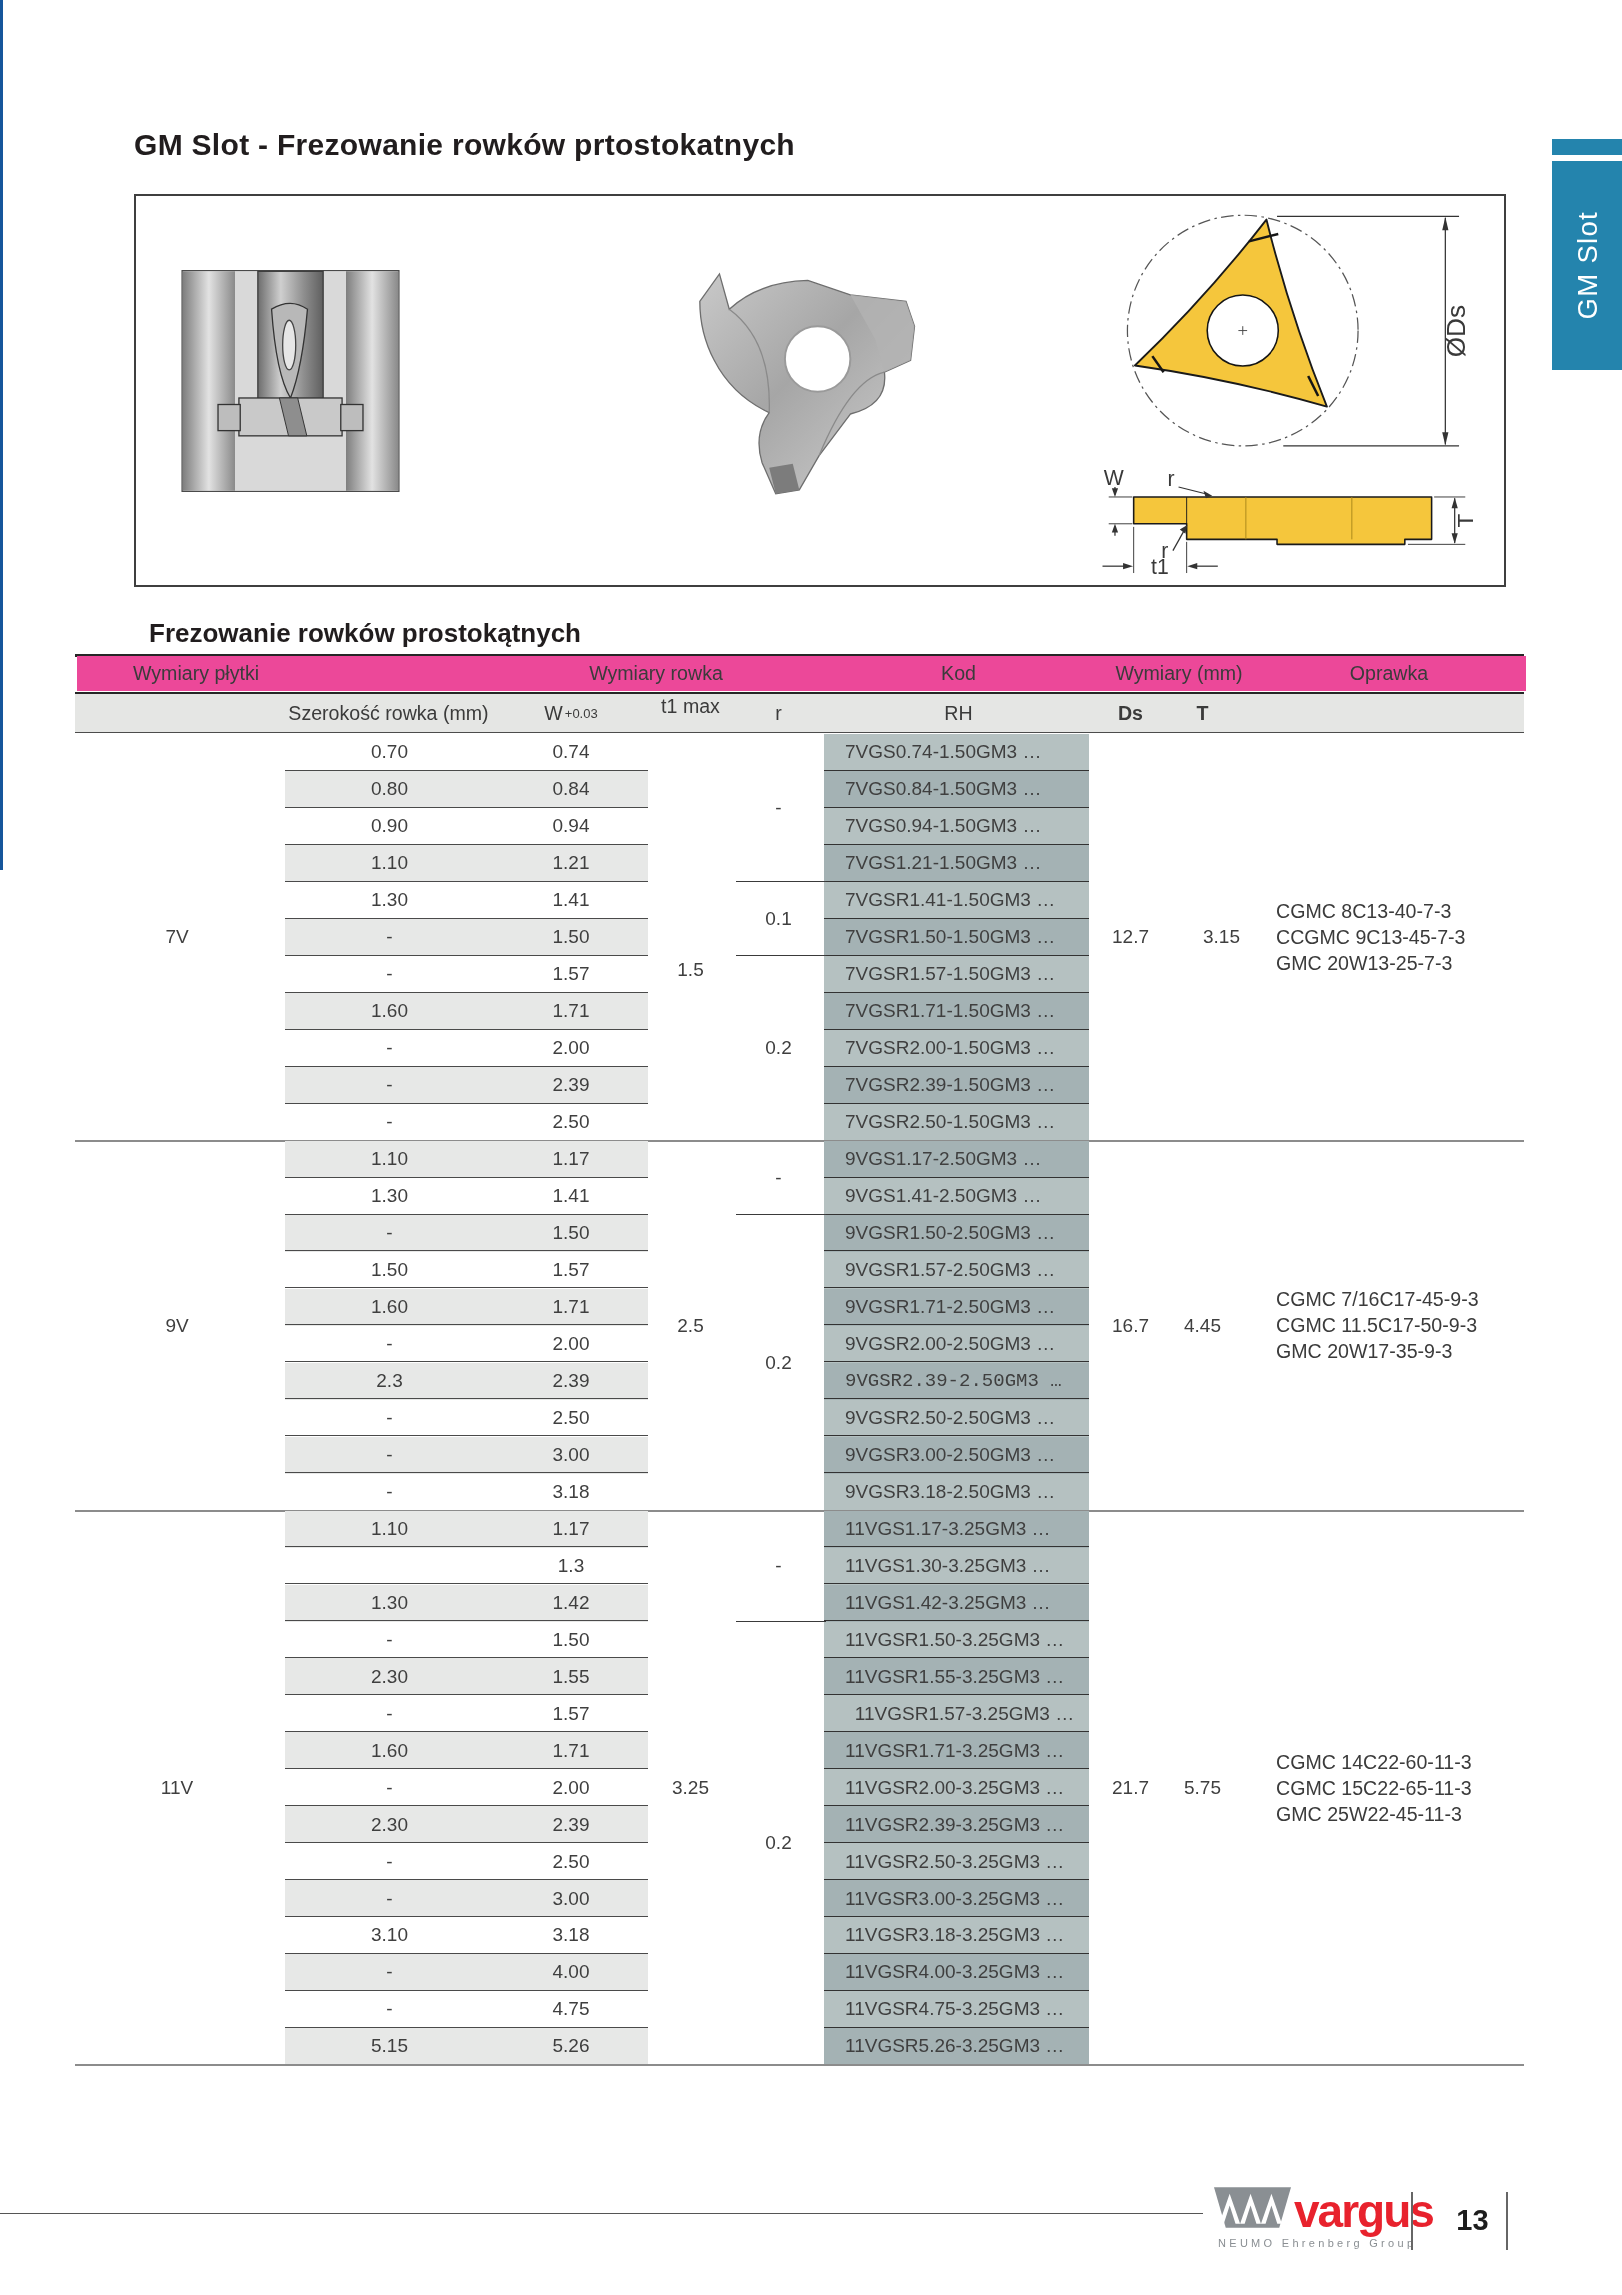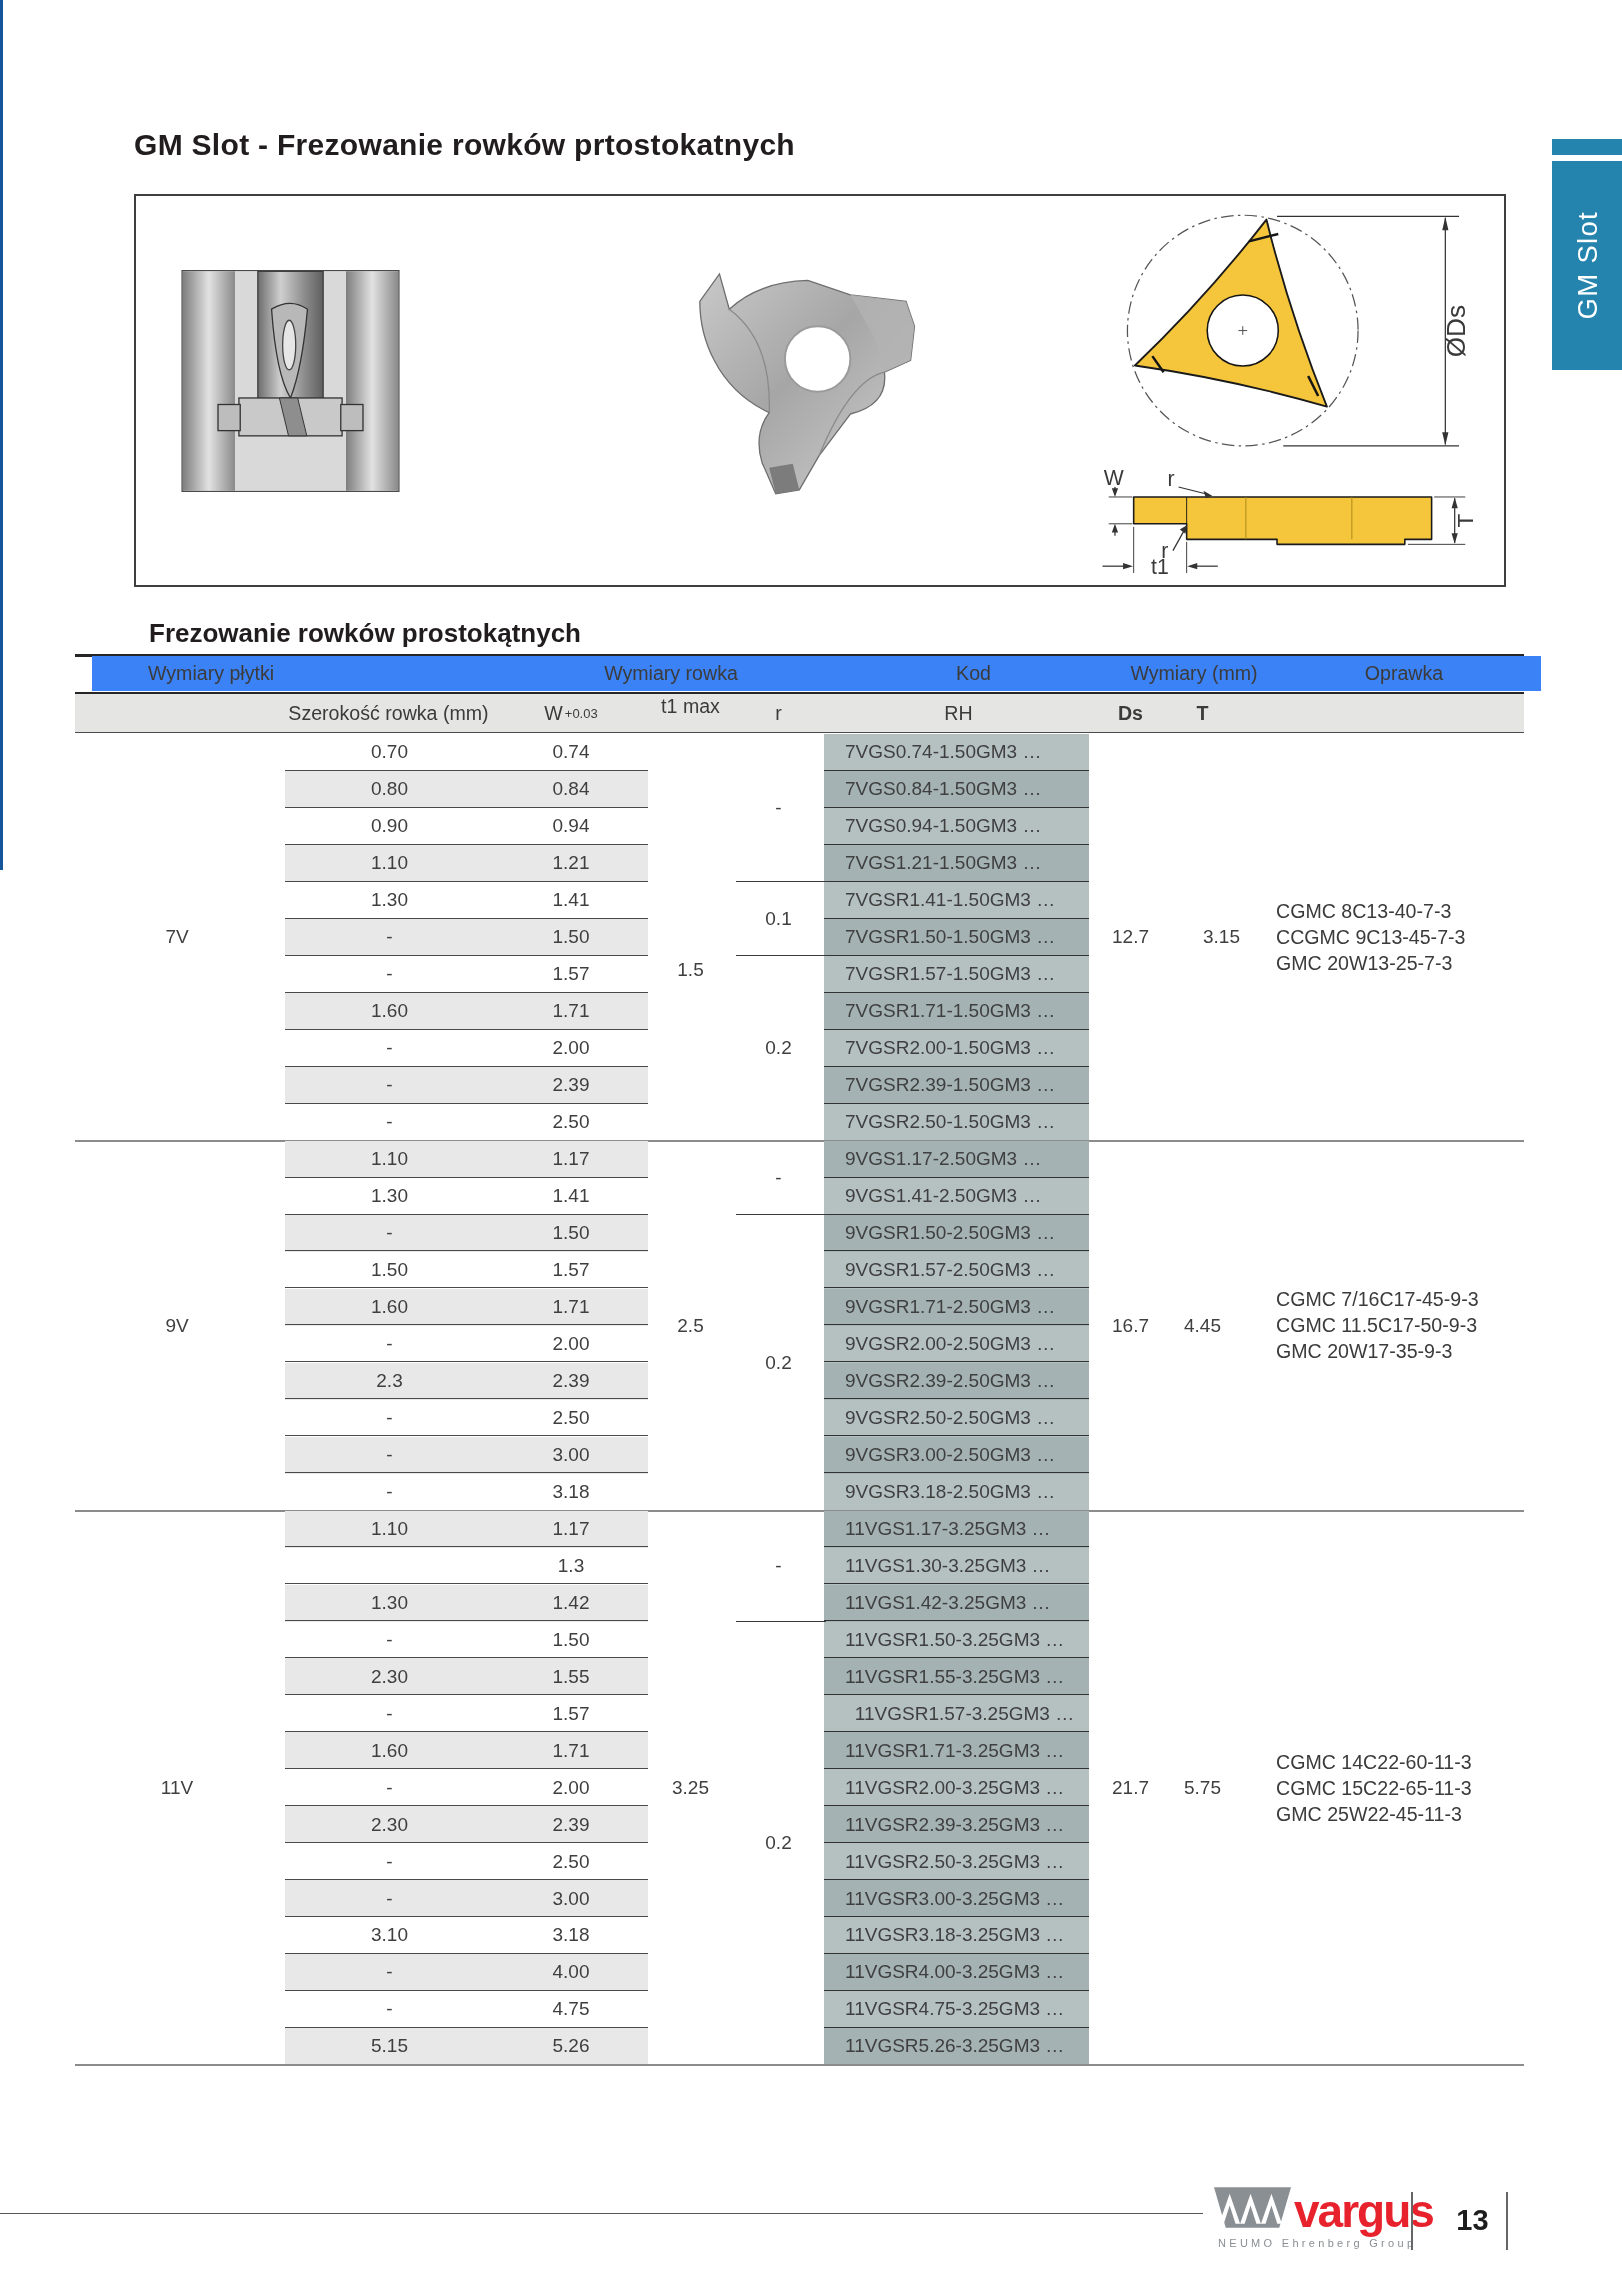--- a/index.html
+++ b/index.html
@@ -8,21 +8,21 @@
   .abs{position:absolute;}
   .left-strip{left:0;top:0;width:3.3px;height:870px;background:#15569b;}
   .doc-title{left:134px;top:128px;font-size:30px;font-weight:bold;color:#211d1e;letter-spacing:0.3px;}
   .figure-box{left:134px;top:194px;width:1368px;height:389px;border:2px solid #3f3f3f;background:#fff;}
   .side-tab-bar{left:1552px;top:139px;width:71px;height:15.7px;background:#2484ad;}
   .side-tab{left:1552px;top:161px;width:71px;height:209px;background:#2484ad;
             display:flex;align-items:center;justify-content:center;}
   .side-tab span{writing-mode:vertical-rl;transform:rotate(180deg);color:#fff;font-size:27.5px;letter-spacing:1.3px;}
   .section-title{left:149px;top:618px;font-size:26px;font-weight:bold;color:#211d1e;}
   .h-line{position:absolute;}
-  .hdr1{left:92px;top:656px;width:1449px;height:35px;background:#3b82f6;}
+  .hdr1{left:77px;top:656px;width:1449px;height:35px;background:#ec4899;}
   .hdr2{left:75px;top:694px;width:1449px;height:38px;background:#e5e6e4;}
   .hcell{position:absolute;font-size:19.6px;color:#3b3b3b;height:35px;display:flex;
          align-items:center;justify-content:center;white-space:nowrap;}
   .hcell.left{justify-content:flex-start;}
   .bold{font-weight:bold;}
   sup.tol{font-size:13px;vertical-align:super;margin-left:2px;}
   .oprawka{position:absolute;font-size:19.6px;color:#3b3b3b;line-height:26px;text-align:left;white-space:nowrap;}
   .footer-line{left:0;top:2213px;width:1203px;height:1.3px;background:#555;}
   .brand-word{left:1294px;top:2188px;font-size:46px;font-weight:bold;color:#e8222d;letter-spacing:-2px;line-height:46px;}
   .brand-sub{left:1218px;top:2237px;font-size:11px;color:#8a8f93;letter-spacing:3.3px;white-space:nowrap;}
@@ -290,21 +290,21 @@
       <div class="abs" style="left: 824px; top: 1326px; width: 265px; height: 37px; background: rgb(181, 193, 193);"></div>
       <div class="abs" style="left: 285px; top: 1333px; width: 209px; height: 22px; line-height: 22px; font-size: 19px; color: rgb(63, 63, 63); text-align: center; white-space: nowrap;">-</div>
       <div class="abs" style="left: 494px; top: 1333px; width: 154px; height: 22px; line-height: 22px; font-size: 19px; color: rgb(63, 63, 63); text-align: center; white-space: nowrap;">2.00</div>
       <div class="abs" style="left: 845px; top: 1333px; width: 239px; height: 22px; line-height: 22px; font-size: 19px; color: rgb(63, 63, 63); text-align: left; white-space: nowrap;">9VGSR2.00-2.50GM3 …</div>
       <div class="abs" style="left: 285px; top: 1361px; width: 363px; height: 1.3px; background: rgb(74, 74, 74);"></div>
       <div class="abs" style="left: 824px; top: 1361px; width: 265px; height: 1.3px; background: rgb(50, 50, 50);"></div>
       <div class="abs" style="left: 285px; top: 1363px; width: 363px; height: 37px; background: rgb(231, 232, 231);"></div>
       <div class="abs" style="left: 824px; top: 1363px; width: 265px; height: 37px; background: rgb(164, 178, 180);"></div>
       <div class="abs" style="left: 285px; top: 1370px; width: 209px; height: 22px; line-height: 22px; font-size: 19px; color: rgb(63, 63, 63); text-align: center; white-space: nowrap;">2.3</div>
       <div class="abs" style="left: 494px; top: 1370px; width: 154px; height: 22px; line-height: 22px; font-size: 19px; color: rgb(63, 63, 63); text-align: center; white-space: nowrap;">2.39</div>
-      <div class="abs" style="left: 845px; top: 1370px; width: 239px; height: 22px; line-height: 22px; font-size: 19px; color: rgb(63, 63, 63); text-align: left; white-space: nowrap;">9VGSR2.39-2.50GM3 …</div>
+      <div class="abs" style="left: 845px; top: 1370px; width: 239px; height: 22px; line-height: 22px; font-size: 19px; color: rgb(63, 63, 63); text-align: left; white-space: nowrap; font-family: Liberation Mono, monospace;">9VGSR2.39-2.50GM3 …</div>
       <div class="abs" style="left: 285px; top: 1398px; width: 363px; height: 1.3px; background: rgb(74, 74, 74);"></div>
       <div class="abs" style="left: 824px; top: 1398px; width: 265px; height: 1.3px; background: rgb(50, 50, 50);"></div>
       <div class="abs" style="left: 824px; top: 1400px; width: 265px; height: 37px; background: rgb(181, 193, 193);"></div>
       <div class="abs" style="left: 285px; top: 1407px; width: 209px; height: 22px; line-height: 22px; font-size: 19px; color: rgb(63, 63, 63); text-align: center; white-space: nowrap;">-</div>
       <div class="abs" style="left: 494px; top: 1407px; width: 154px; height: 22px; line-height: 22px; font-size: 19px; color: rgb(63, 63, 63); text-align: center; white-space: nowrap;">2.50</div>
       <div class="abs" style="left: 845px; top: 1407px; width: 239px; height: 22px; line-height: 22px; font-size: 19px; color: rgb(63, 63, 63); text-align: left; white-space: nowrap;">9VGSR2.50-2.50GM3 …</div>
       <div class="abs" style="left: 285px; top: 1435px; width: 363px; height: 1.3px; background: rgb(74, 74, 74);"></div>
       <div class="abs" style="left: 824px; top: 1435px; width: 265px; height: 1.3px; background: rgb(50, 50, 50);"></div>
       <div class="abs" style="left: 285px; top: 1437px; width: 363px; height: 37px; background: rgb(231, 232, 231);"></div>
       <div class="abs" style="left: 824px; top: 1437px; width: 265px; height: 37px; background: rgb(164, 178, 180);"></div>

